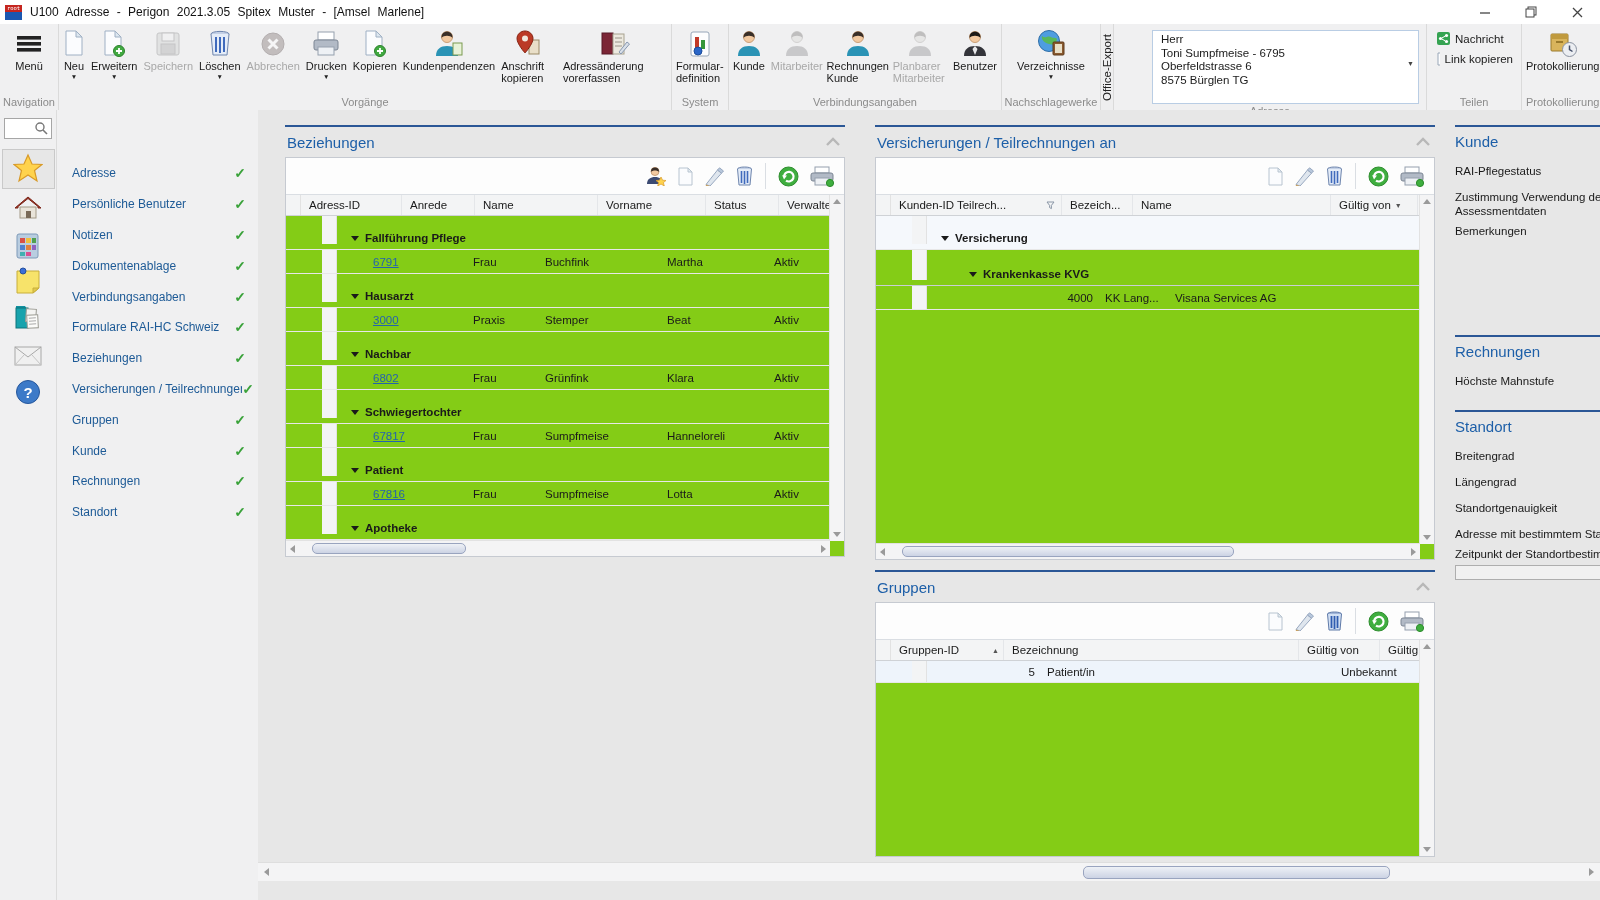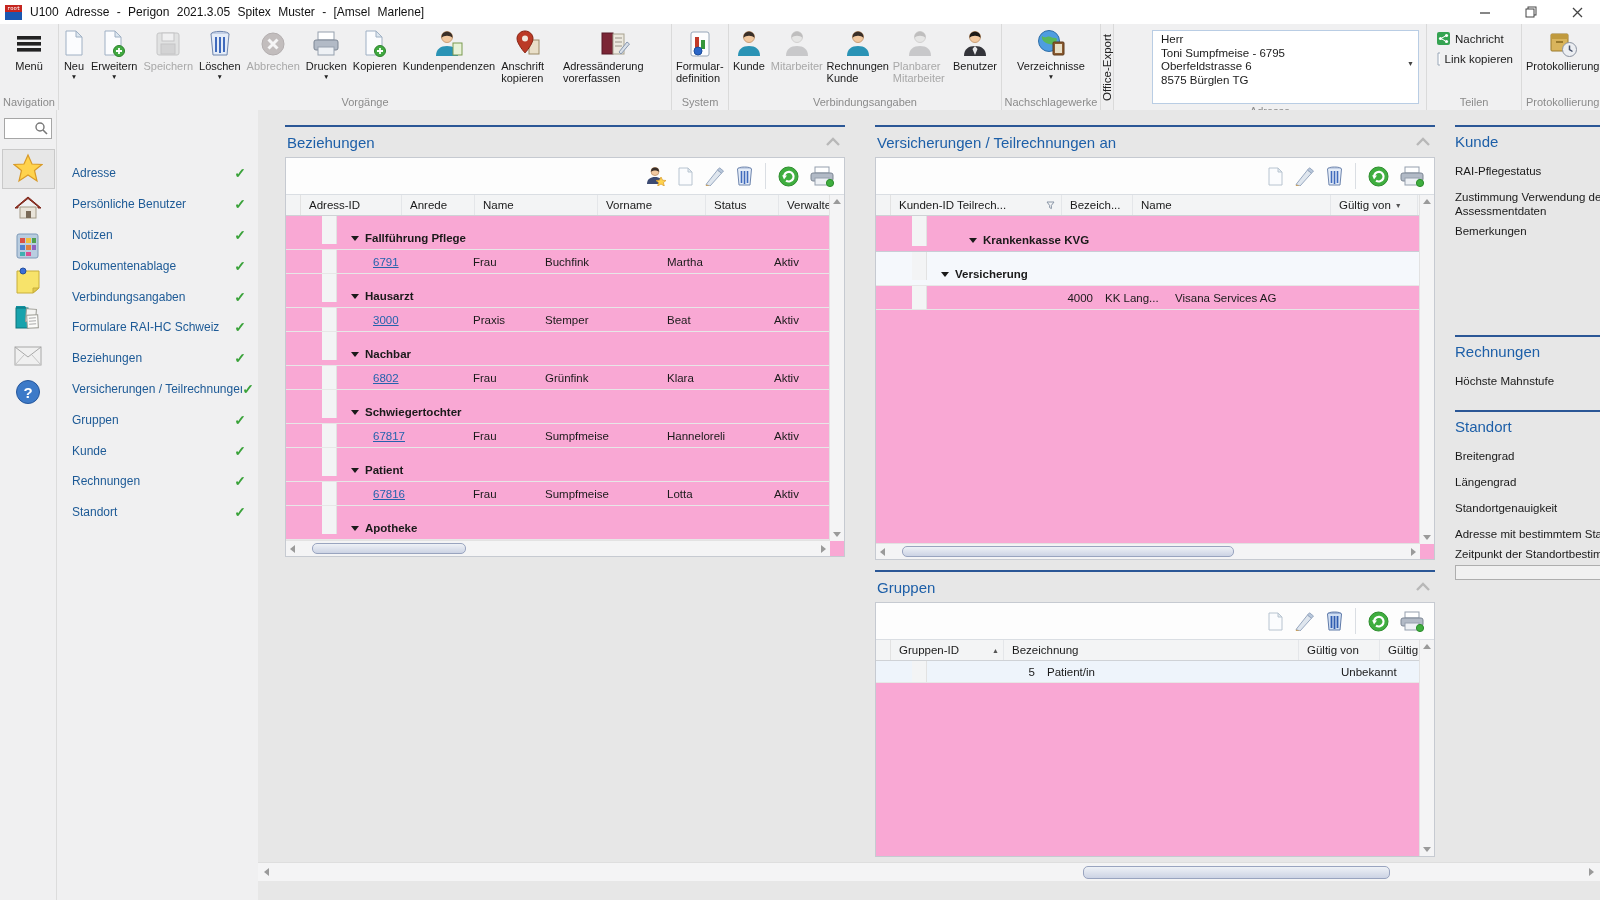--- a/index.html
+++ b/index.html
@@ -44,21 +44,21 @@
   .navitem{height:30.8px;display:flex;align-items:center;padding:0 12px 0 15px;color:#1d5a96;font-size:12px;}
   .navitem .chk{margin-left:auto;color:#3aa23a;font-weight:bold;font-size:14px;}
   #nav .pad{height:48px;}
   
   #main{position:absolute;left:258px;top:110px;width:1342px;bottom:0;background:#e7e7e7;}
   .panel{position:absolute;}
   .ptop{height:2px;background:#2b5796;}
   .ptr{height:30px;display:flex;align-items:center;}
   .ptitle{color:#1d5fa8;font-size:15px;flex:1;padding-left:2px;}
   .pchev{width:24px;display:flex;justify-content:center;}
-  .pbody{position:absolute;left:0;right:0;top:32px;bottom:0;background:#f9a8d4;border:1px solid #c6cad1;}
+  .pbody{position:absolute;left:0;right:0;top:32px;bottom:0;background:#84cc16;border:1px solid #c6cad1;}
   .ttool{position:absolute;left:0;right:0;top:0;height:36px;border-bottom:1px solid #dadee3;display:flex;
          align-items:center;justify-content:flex-end;gap:11px;padding-right:10px;background:#fdfdfd;}
   .tsep{width:1px;height:26px;background:#dadee3;margin:0 1px;}
   .tbl{position:absolute;left:0;right:14px;top:37px;bottom:15px;overflow:hidden;font-size:11.5px;}
   .tbl.noh{bottom:0;}
   .thead{display:flex;height:20px;background:#f3f4f5;border-bottom:1px solid #cfd2d6;align-items:center;}
   .th{padding:0 4px 0 8px;display:flex;align-items:center;gap:4px;overflow:hidden;white-space:nowrap;
       border-right:1px solid #e4e6e9;align-self:stretch;flex:none;}
   .sorter{font-size:7px;color:#555;}
   .sel{width:14px;align-self:stretch;background:#f3f4f5;border-right:1px solid #e2e2e2;flex:none;}
@@ -765,32 +765,32 @@
               </svg>
           </div>
           <div class="th cb">Bezeich...</div>
           <div class="th cn">Name</div>
           <div class="th cf">
               <span>Gültig von</span>
               <span class="sorter">▼</span>
             </div>
           <div class="th cg">Gültig bis</div>
         </div>
+        <div class="trow group tint">
+          <div class="sel"></div>
+            <div style="padding-left:14px;display:flex;align-items:center">
+              <span class="garrow"></span>
+              <span>Versicherung</span>
+            </div>
+        </div>
         <div class="trow sub">
           <div class="sel"></div>
             <div style="padding-left:42px;display:flex;align-items:center">
               <span class="garrow"></span>
               <span>Krankenkasse KVG</span>
-            </div>
-        </div>
-        <div class="trow group tint">
-          <div class="sel"></div>
-            <div style="padding-left:14px;display:flex;align-items:center">
-              <span class="garrow"></span>
-              <span>Versicherung</span>
             </div>
         </div>
         <div class="trow data">
           <div class="sel"></div>
           <div class="c ci rt">4000</div>
           <div class="c cb">KK Lang...</div>
           <div class="c cn">Visana Services AG</div>
           <div class="c cf"></div>
           <div class="c cg"></div>
         </div>

